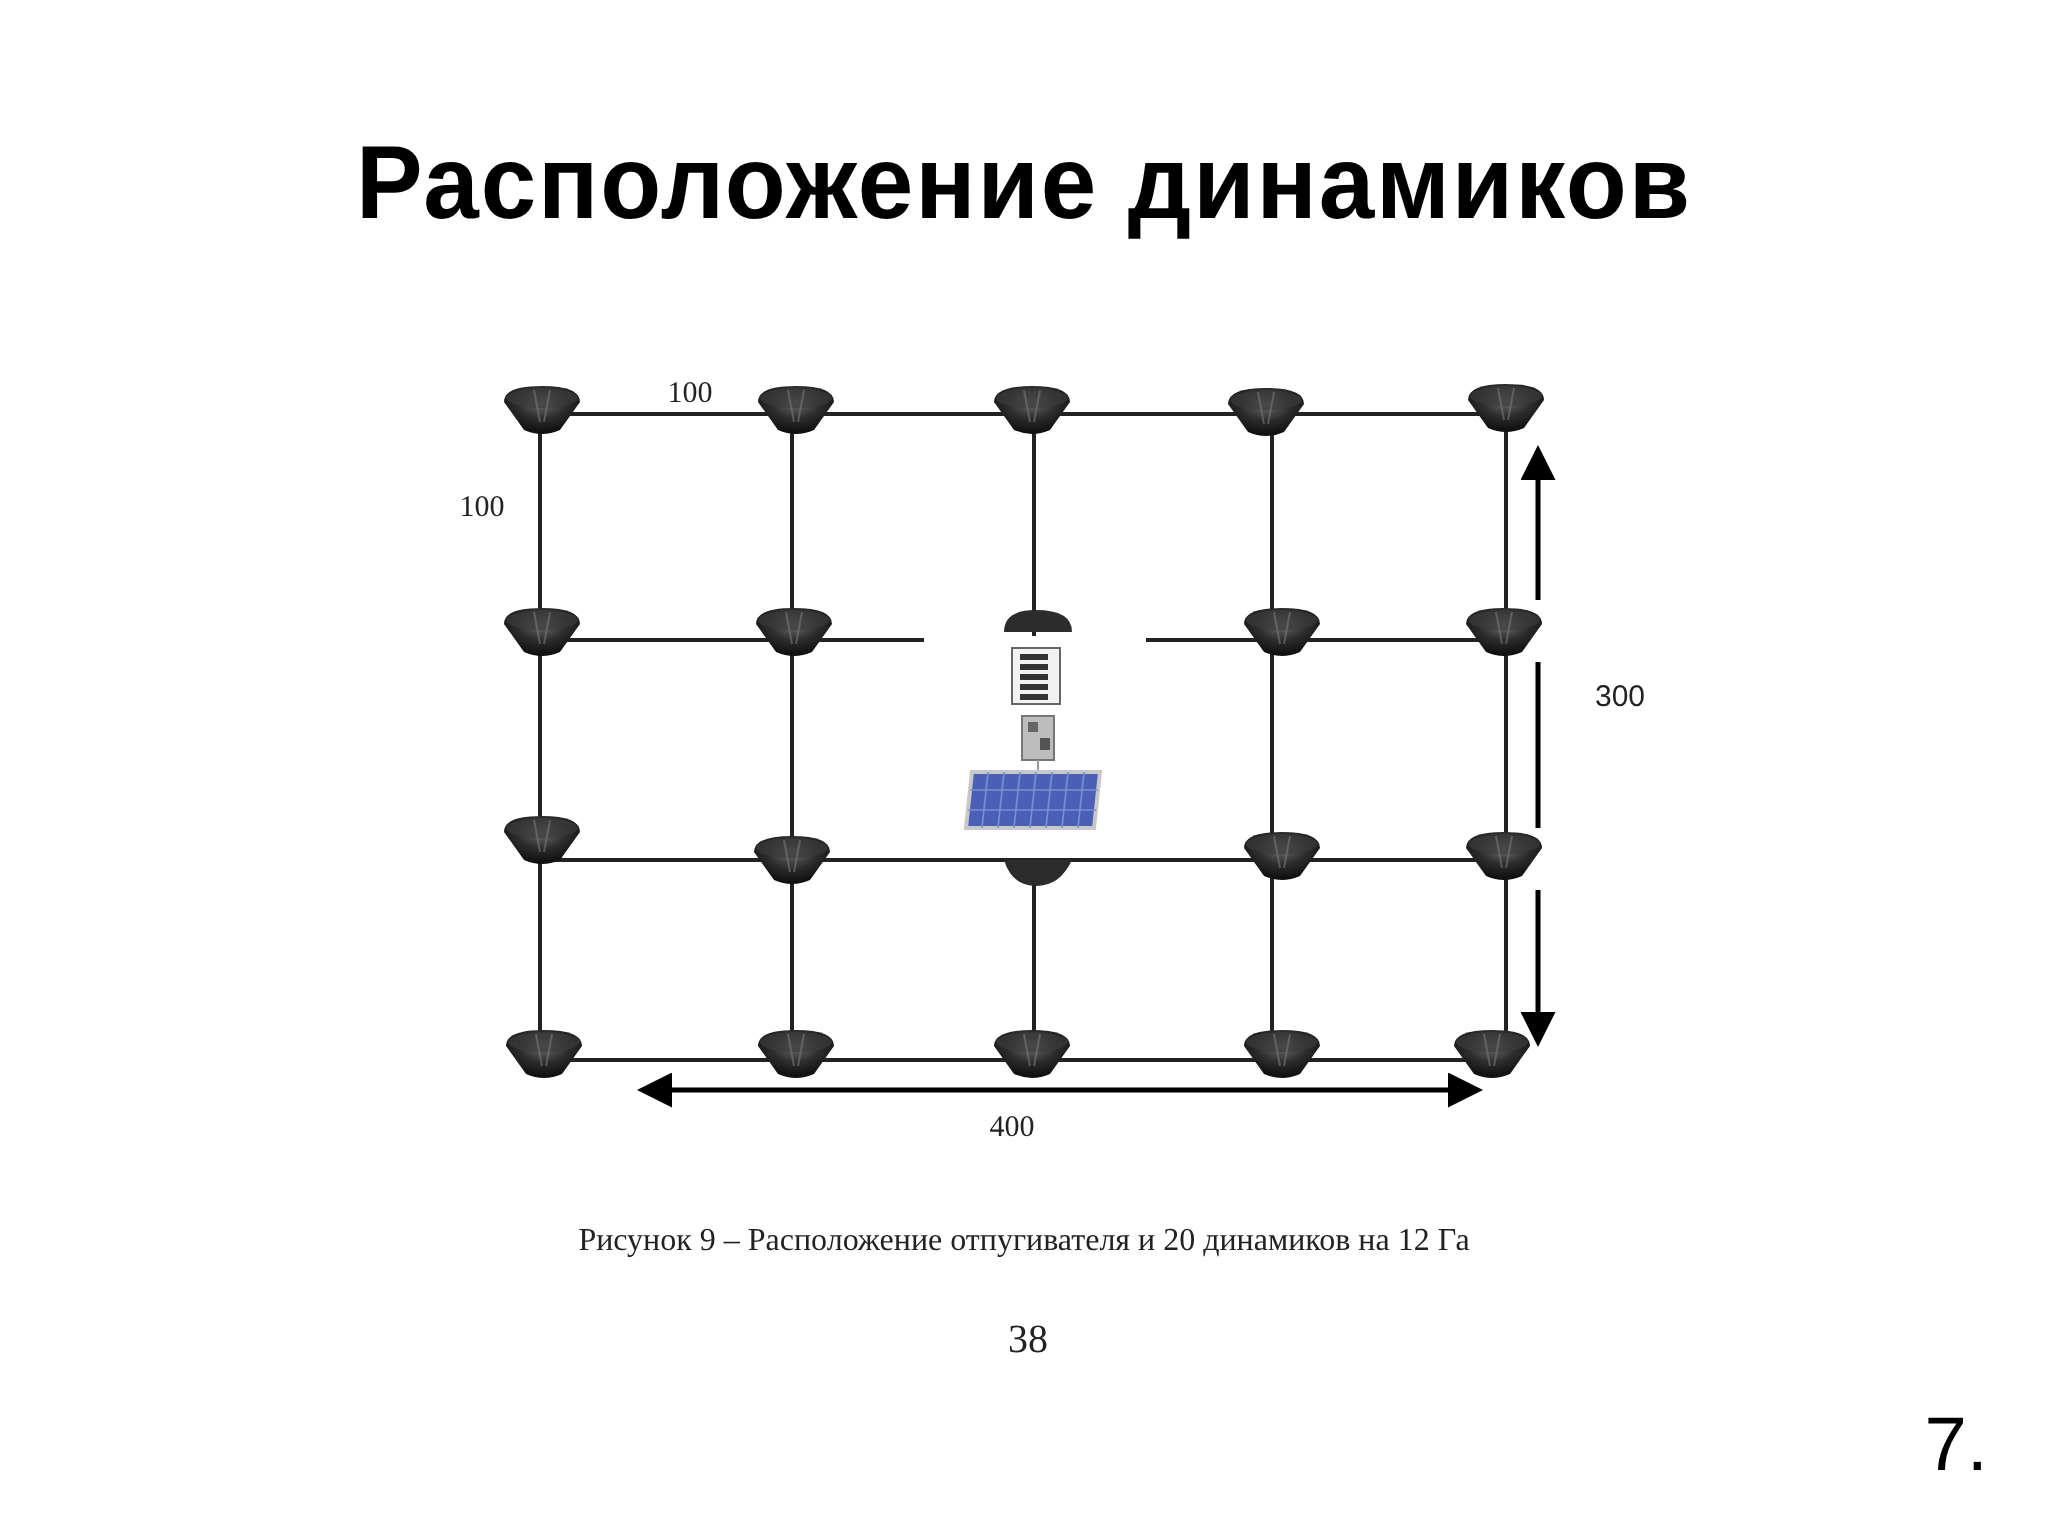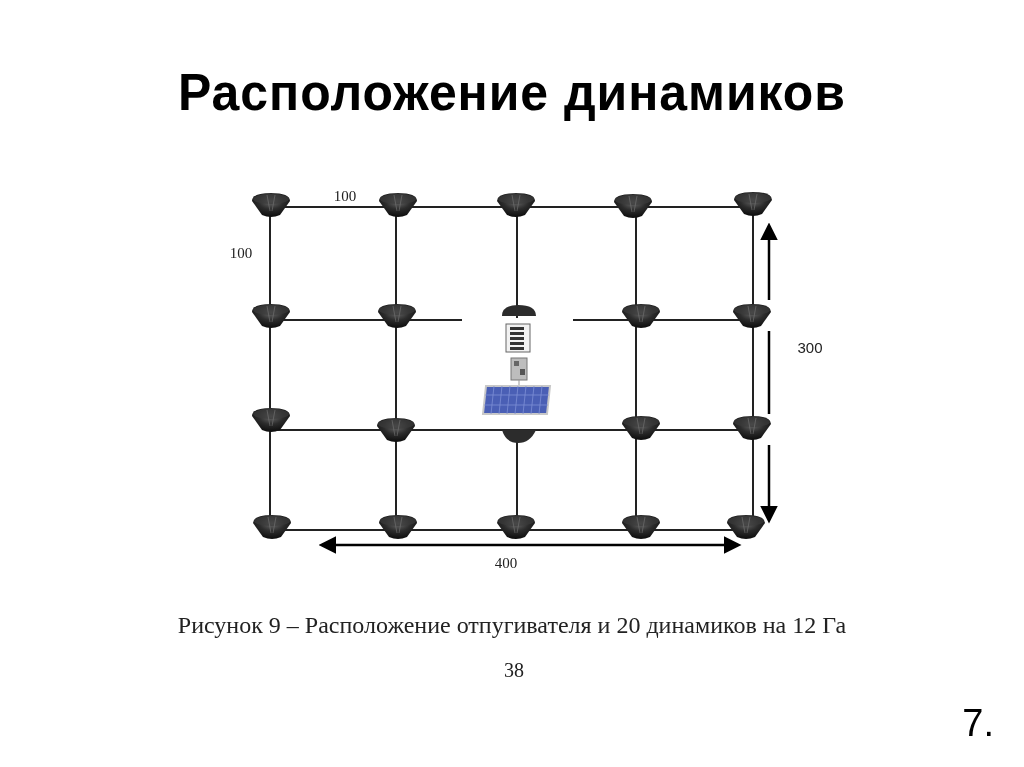--- a/index.html
+++ b/index.html
@@ -8,21 +8,21 @@
     position: absolute; left: 0; top: 62px; width: 1024px; text-align: center;
     font-family: "Liberation Sans", sans-serif; font-weight: bold; font-size: 52px;
     letter-spacing: 1px; color: #000; transform: scaleX(0.96);
   }
   .diagram { position: absolute; left: 0; top: 0; width: 1024px; height: 767px; }
   .serif { font-family: "Liberation Serif", serif; fill: #222; }
   .caption {
     position: absolute; left: 0; width: 1024px; text-align: center;
     font-family: "Liberation Serif", serif; color: #222;
   }
-  .caption.fig { top: 612px; font-size: 24px; }
+  .caption.fig { top: 612px; font-size: 16px; }
   .caption.page { top: 659px; font-size: 20px; left: 2px; }
   .slide-number {
     position: absolute; right: 30px; top: 702px; font-family: "Liberation Sans", sans-serif;
     font-size: 38px; color: #000;
   }
 </style>
 </head>
 <body>
 
 <div class="slide-title">Расположение динамиков</div>

